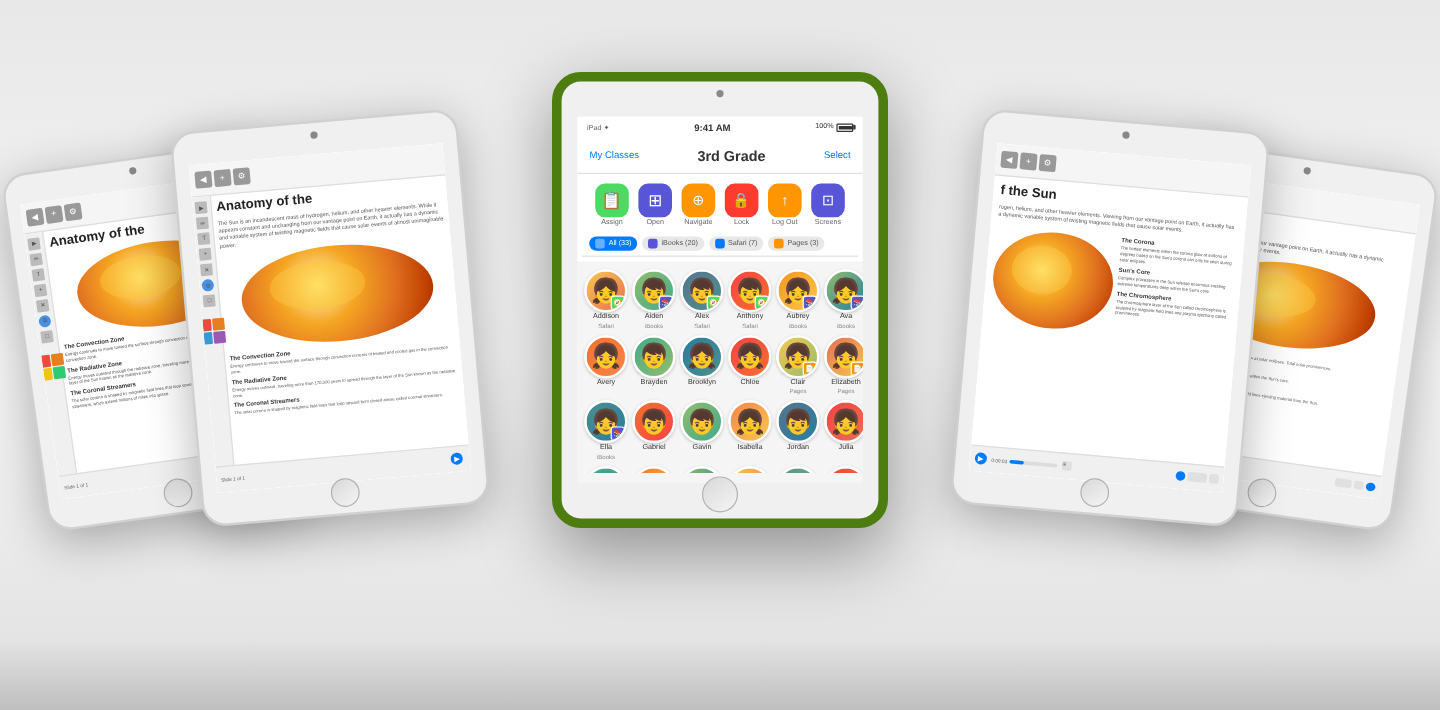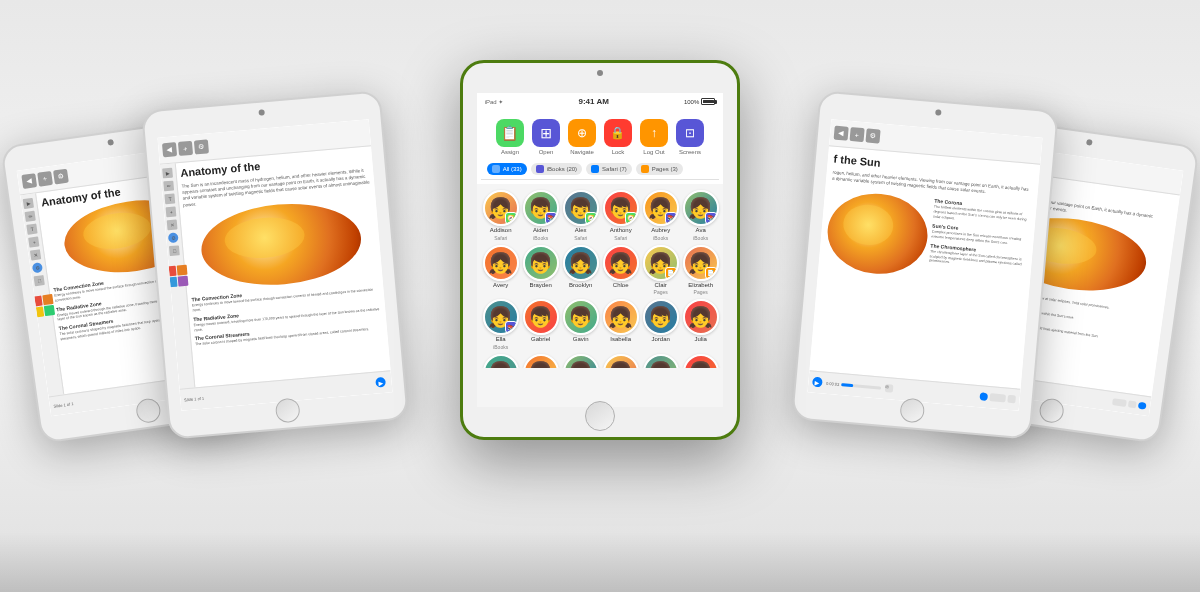--- a/index.html
+++ b/index.html
@@ -33,21 +33,21 @@
       overflow: hidden;
       border: 2px solid #d0d0d0;
     }
 
     
     .ipad-center {
       width: 280px;
       height: 380px;
       z-index: 10;
       border-radius: 24px;
-      border: 3px solid #4d7c0f;
+      border: 8px solid #4d7c0f;
       box-shadow: 0 20px 60px rgba(0,0,0,0.4);
     }
 
     
     .ipad-left1 {
       width: 240px;
       height: 330px;
       left: 155px;
       transform: rotate(-5deg);
       z-index: 6;
@@ -701,20 +701,25 @@
           <span class="status-left">iPad ✦</span>
           <span class="status-center">9:41 AM</span>
           <span class="status-right">
             <span>100%</span>
             <span class="battery-icon">
                 <span class="battery-fill"></span>
               </span>
           </span>
         </div>
 
+        <div class="classroom-navbar">
+          <span class="nav-back">My Classes</span>
+          <span class="nav-title">3rd Grade</span>
+          <span class="nav-select">Select</span>
+        </div>
 
         <div class="classroom-actions">
           <div class="action-icons-row">
             <div class="action-item">
               <div class="action-icon-circle action-assign">
                 <span style="font-size:14px;">📋</span>
               </div>
               <span class="action-label">Assign</span>
             </div>
             <div class="action-item">

